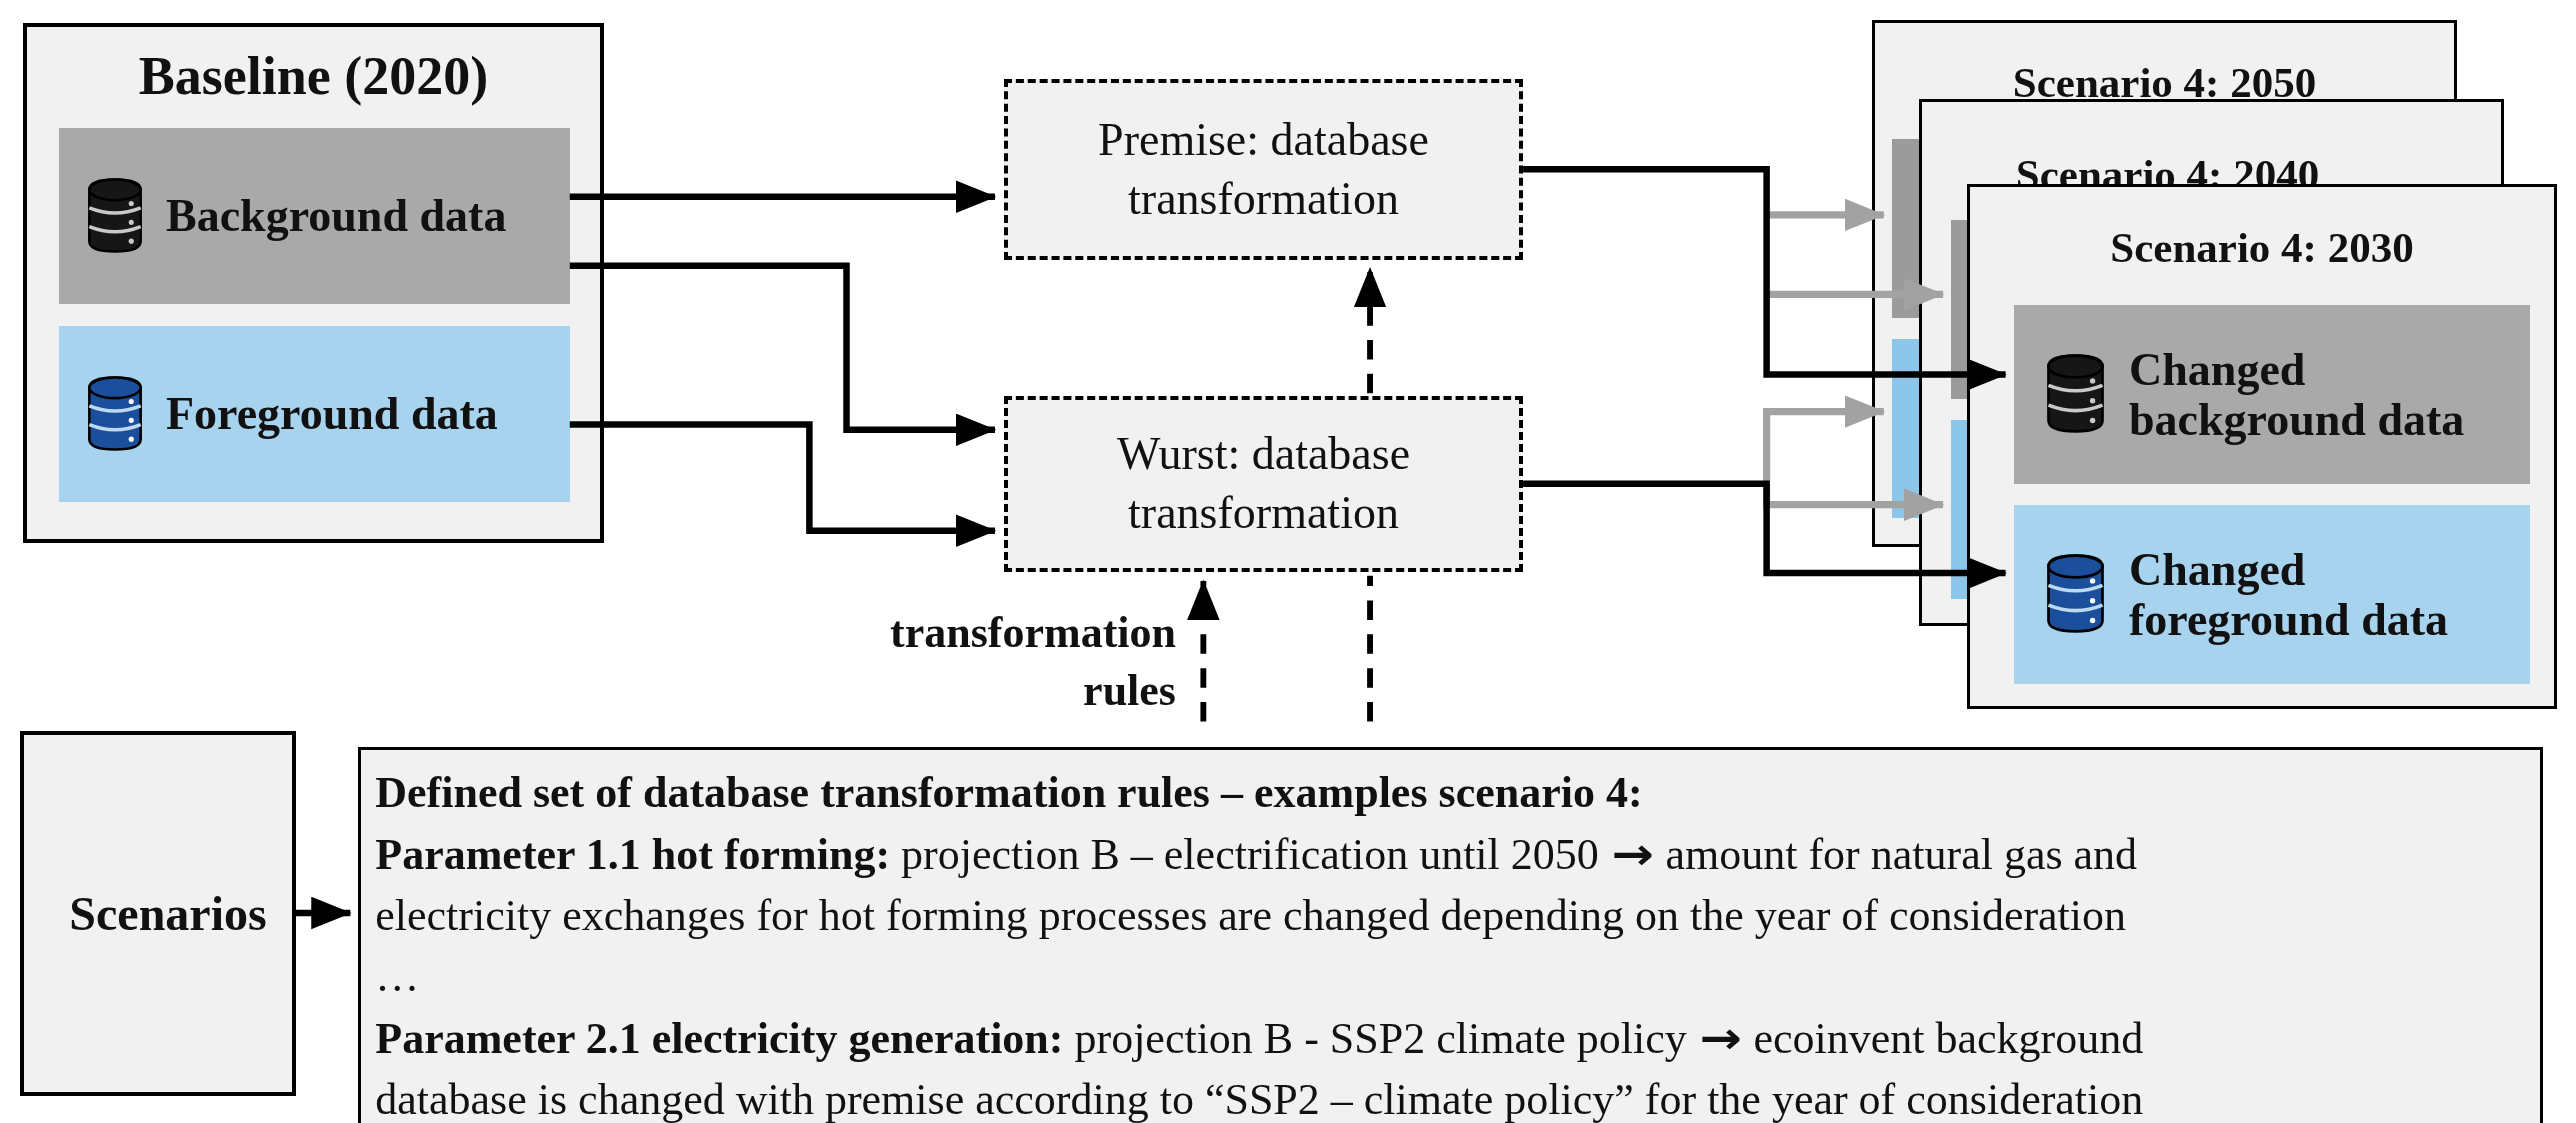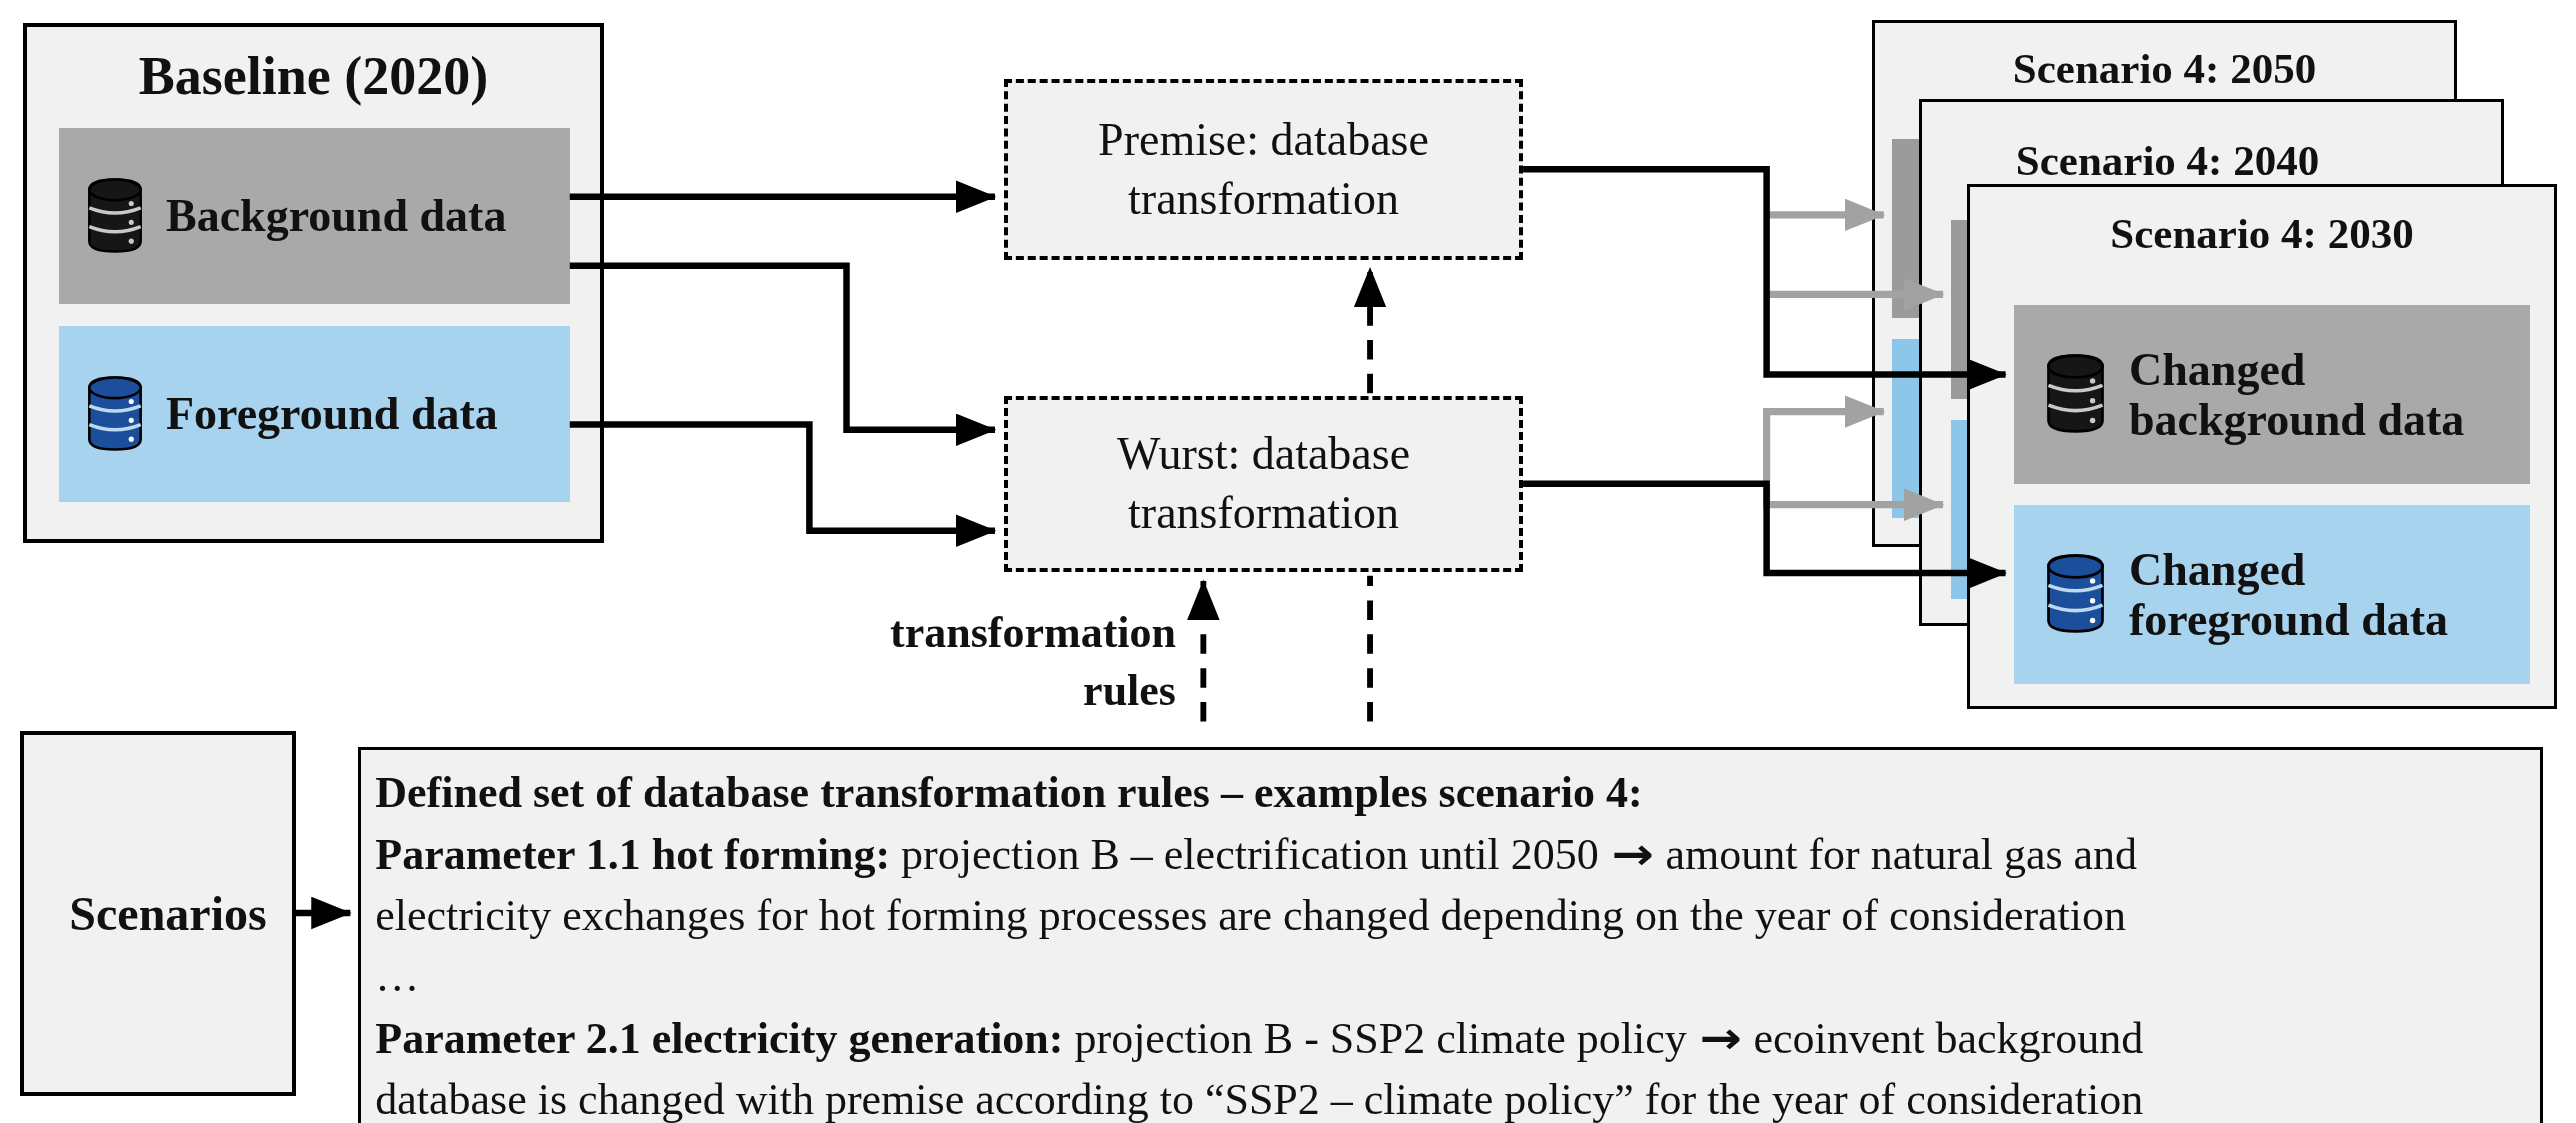--- a/index.html
+++ b/index.html
@@ -23,21 +23,21 @@
   .databox .dlabel{font-size:46px;font-weight:bold;line-height:1.08;}
   .gray-front{background:#a9a9a9;}
   .blue-front{background:#a7d3ee;}
   .gray-back{background:#9b9b9b;}
   .blue-back{background:#8ec6e9;}
 
   .flowlabel{font-size:46px;line-height:1.28;}
   .rules-pointer{font-size:44px;font-weight:bold;line-height:1.32;text-align:right;}
 
   .card{background:#f1f1f1;border:3.9px solid #000;}
-  .card-title{font-size:43px;font-weight:bold;text-align:center;}
+  .card-title{font-size:43px;font-weight:bold;text-align:center;margin-top:14px;}
 
   .scenarios-label{font-size:48px;font-weight:bold;}
 
   .rulesbox{padding:11.7px 0 0 14.3px;margin-top:24px;}
   .rline{font-size:44px;line-height:61px;white-space:nowrap;}
   .seg-bold{font-weight:bold;}
   .seg-arrow{font-family:"DejaVu Sans","Liberation Sans",sans-serif;font-weight:bold;display:inline-block;transform:scaleX(1.15);margin:0 3.9px;}
 
   svg.overlay{position:absolute;left:0;top:0;pointer-events:none;}
   .icon{flex:0 0 auto;}

